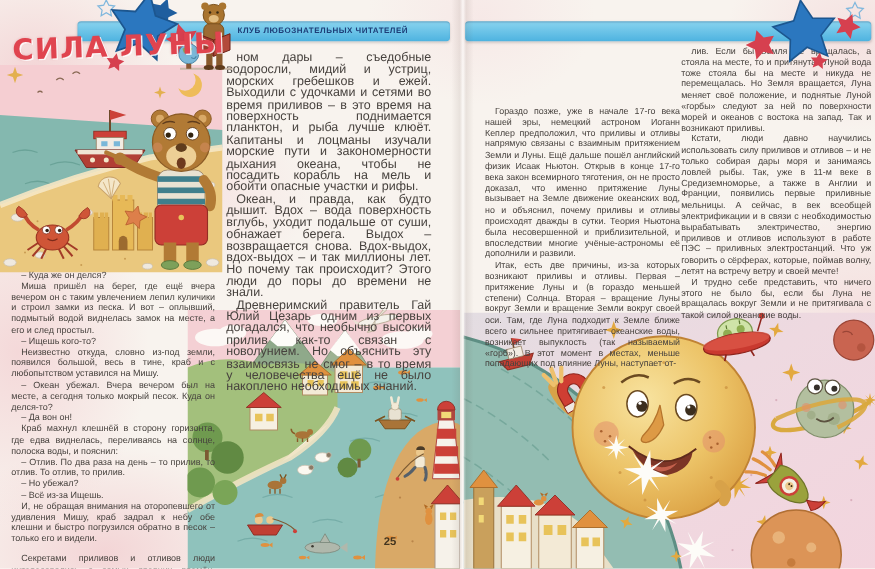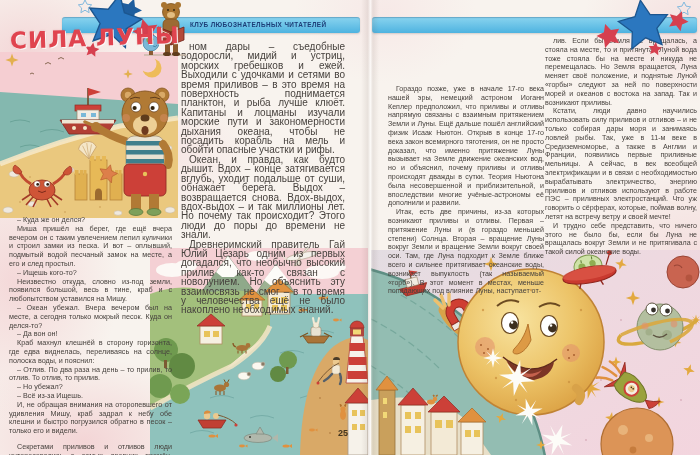--- a/index.html
+++ b/index.html
@@ -37,21 +37,21 @@
   #col-l1 p.dlg{}
   #col-l1 p.plain{margin-top:7px;}
   #col-l2{left:181px;top:42px;width:164px;font-size:10px;line-height:9.4px;}
   #col-r1{left:388px;top:37px;width:156px;font-size:7.1px;line-height:8.8px;margin-top:48px;}
   #col-r2{left:545px;top:37px;width:152px;font-size:7.1px;line-height:8.8px;}
   .illus{position:absolute;z-index:3;}
   #beach{left:0;top:52px;}
   #landscape{left:150px;top:248px;}
   #space{left:371px;top:250px;}
   .page-num{position:absolute;left:307px;top:428px;z-index:20;
-    font-size:9px;font-weight:bold;color:#43351f;margin-left:31px;}
+    font-size:9px;font-weight:bold;color:#43351f;}
 </style>
 </head>
 <body>
 
 <div class="spread">
 
   <svg width="0" height="0" style="position:absolute">
     <defs>
       <path id="star5" d="M0,-10 L2.94,-4.05 L9.51,-3.09 L4.76,1.55 L5.88,8.09 L0,4.6 L-5.88,8.09 L-4.76,1.55 L-9.51,-3.09 L-2.94,-4.05 Z"></path>
       <path id="star4" d="M0,-6 L1.5,-1.5 L6,0 L1.5,1.5 L0,6 L-1.5,1.5 L-6,0 L-1.5,-1.5 Z"></path>
@@ -541,36 +541,36 @@
     <g fill="#fdfcf8">
       <use href="#spark8" transform="translate(146,128) scale(2.6) rotate(10)"></use>
       <use href="#spark8" transform="translate(158,162) scale(2.0) rotate(-14)"></use>
       <use href="#spark8" transform="translate(186,190) scale(2.3) rotate(20)"></use>
       <use href="#spark8" transform="translate(122,108) scale(1.4)"></use>
     </g>
   </svg>
 
   <div id="col-l1" class="col">
     <p class="dlg">– Куда же он делся?</p>
-    <p class="dlg">Миша пришёл на берег, где ещё вчера вечером он с таким увлечением лепил куличики и строил замки из песка. И вот – оплывший, подмытый водой песчаный замок на месте, а его и след простыл.</p>
+    <p class="dlg">Миша пришёл на берег, где ещё вчера вечером он с таким увлечением лепил куличики и строил замки из песка. И вот – оплывший, подмытый водой виднелась замок на месте, а его и след простыл.</p>
     <p class="dlg">– Ищешь кого-то?</p>
     <p class="dlg">Неизвестно откуда, словно из-под земли, появился большой, весь в тине, краб и с любопытством уставился на Мишу.</p>
     <p class="dlg">– Океан убежал. Вчера вечером был на месте, а сегодня только мокрый песок. Куда он делся-то?</p>
     <p class="dlg">– Да вон он!</p>
     <p class="dlg">Краб махнул клешнёй в сторону горизонта, где едва виднелась, переливаясь на солнце, полоска воды, и пояснил:</p>
     <p class="dlg">– Отлив. По два раза на день – то прилив, то отлив. То отлив, то прилив.</p>
     <p class="dlg">– Но убежал?</p>
     <p class="dlg">– Всё из-за Ищешь.</p>
     <p class="dlg">И, не обращая внимания на оторопевшего от удивления Мишу, краб задрал к небу обе клешни и быстро погрузился обратно в песок – только его и видели.</p>
     <p class="plain">Секретами приливов и отливов люди интересовались с самых древних времён. Собирали оставленные отхлынувшим океа-</p>
   </div>
 
   <div id="col-l2" class="col">
     <p>ном дары – съедобные водоросли, мидий и устриц, морских гребешков и ежей. Выходили с удочками и сетями во время приливов – в это время на поверхность поднимается планктон, и рыба лучше клюёт. Капитаны и лоцманы изучали морские пути и закономерности дыхания океана, чтобы не посадить корабль на мель и обойти опасные участки и рифы.</p>
-    <p>Океан, и правда, как будто дышит. Вдох – конце затягивается вглубь, уходит подальше от суши, обнажает берега. Выдох – возвращается снова. Вдох-выдох, вдох-выдох – и так миллионы лет. Но почему так происходит? Этого люди до поры до времени не знали.</p>
+    <p>Океан, и правда, как будто дышит. Вдох – вода поверхность вглубь, уходит подальше от суши, обнажает берега. Выдох – возвращается снова. Вдох-выдох, вдох-выдох – и так миллионы лет. Но почему так происходит? Этого люди до поры до времени не знали.</p>
     <p>Древнеримский правитель Гай Юлий Цезарь одним из первых догадался, что необычно высокий прилив как-то связан с новолунием. Но объяснить эту взаимосвязь не смог – в то время у человечества ещё не было накоплено необходимых знаний.</p>
   </div>
 
   <div id="col-r1" class="col">
     <p>Гораздо позже, уже в начале 17-го века нашей эры, немецкий астроном Иоганн Кеплер предположил, что приливы и отливы напрямую связаны с взаимным притяжением Земли и Луны. Ещё дальше пошёл английский физик Исаак Ньютон. Открыв в конце 17-го века закон всемирного тяготения, он не просто доказал, что именно притяжение Луны вызывает на Земле движение океанских вод, но и объяснил, почему приливы и отливы происходят дважды в сутки. Теория Ньютона была несовершенной и приблизительной, и впоследствии многие учёные-астрономы её дополнили и развили.</p>
     <p>Итак, есть две причины, из-за которых возникают приливы и отливы. Первая – притяжение Луны и (в гораздо меньшей степени) Солнца. Вторая – вращение Луны вокруг Земли и вращение Земли вокруг своей оси. Там, где Луна подходит к Земле ближе всего и сильнее притягивает океанские воды, возникает выпуклость (так называемый «горб»). В этот момент в местах, меньше попадающих под влияние Луны, наступает от-</p>
   </div>
 
   <div id="col-r2" class="col">
     <p>лив. Если бы Земля не вращалась, а стояла на месте, то и притянутая Луной вода тоже стояла бы на месте и никуда не перемещалась. Но Земля вращается, Луна меняет своё положение, и поднятые Луной «горбы» следуют за ней по поверхности морей и океанов с востока на запад. Так и возникают приливы.</p>

